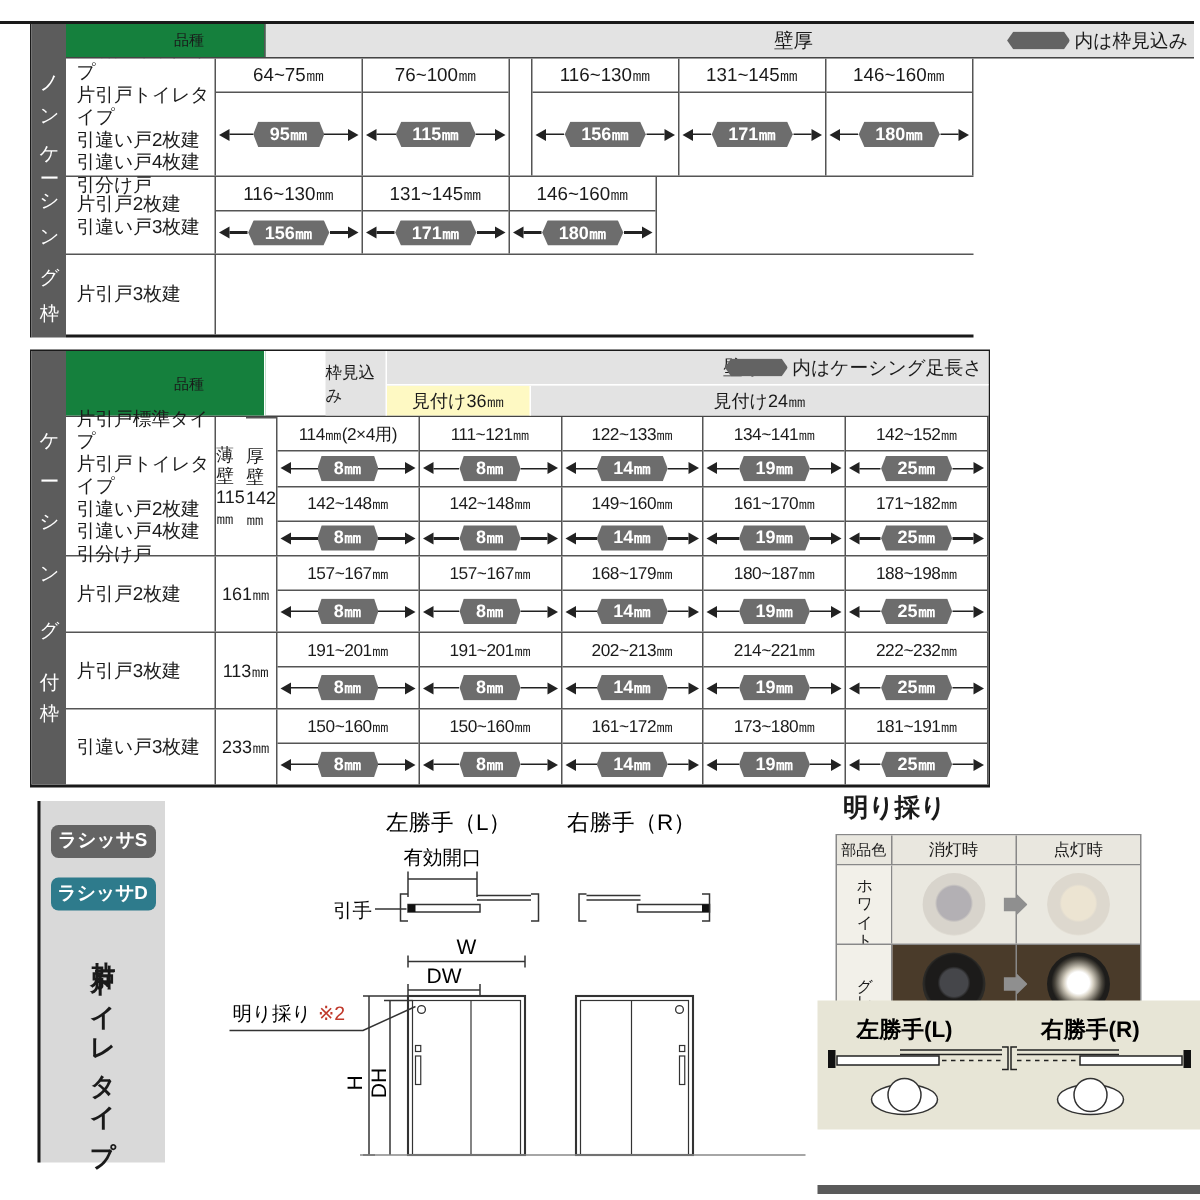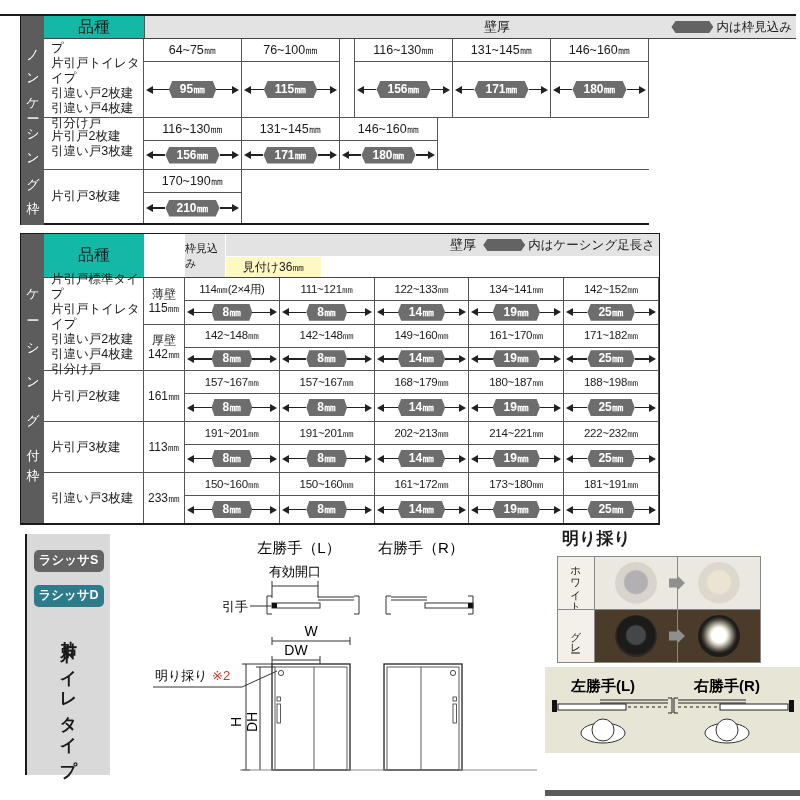--- a/index.html
+++ b/index.html
@@ -3,22 +3,22 @@
 <meta charset="utf-8">
 <style>
   html,body{margin:0;padding:0;background:#fff;}
   .sheet{position:relative;width:800px;height:800px;background:#fff;overflow:hidden;
          font-family:"Liberation Sans","DejaVu Sans",sans-serif;color:#1a1a1a;}
   
   .side{width:23px;background:#5c5c5c;color:#fff;display:flex;align-items:center;justify-content:center;
         writing-mode:vertical-rl;font-size:13px;}
   .t1side{letter-spacing:9px;}
   .t2side{letter-spacing:20px;}
-  .kindcell{width:100px;display:flex;align-items:center;justify-content:center;font-size:16px;
-            background:#14b8a6;border-right:1px solid #555;}
+  .kindcell{width:100px;display:flex;align-items:center;justify-content:center;font-size:10px;
+            background:#15803d;border-right:1px solid #555;padding-left:32px;}
   .notegrp{position:absolute;right:4px;top:0;height:100%;display:flex;align-items:center;font-size:12.5px;}
   .notepill{display:inline-block;width:42px;height:12px;background:#636363;margin-right:3px;
             clip-path:polygon(10% 0,90% 0,100% 50%,90% 100%,10% 100%,0 50%);}
   .pcell{width:100px;border-right:1px solid #555;display:flex;flex-direction:column;justify-content:center;
          padding-left:7px;box-sizing:border-box;font-size:12.5px;line-height:15px;}
   .cells{flex:1;display:flex;align-items:stretch;}
   .mcell{display:flex;flex-direction:column;border-right:1px solid #555;box-sizing:border-box;}
   .cells.fixed .mcell{width:98px;flex:none;}
   .cells.flex1 .mcell{flex:1;}
   .gapcell{width:14px;flex:none;border-right:1px solid #555;}
@@ -50,21 +50,21 @@
   .t2header{display:flex;height:43px;border-bottom:1px solid #444;}
   .t2header .kindcell{border-right:1px solid #fff;}
   .mikomihead{width:40px;background:#e3e3e3;display:flex;align-items:center;justify-content:center;
               font-size:11px;border-right:1px solid #fff;margin-left:40px;}
   .t2hr{flex:1;display:flex;flex-direction:column;}
   .t2hrtop{position:relative;height:22px;background:#e3e3e3;border-bottom:1px solid #fff;}
   .t2hrtop .walllabel{left:137px;}
   .t2hrsub{flex:1;display:flex;}
   .sub36{width:95px;background:#fef9c3;border-right:1px solid #fff;display:flex;align-items:center;justify-content:center;font-size:12px;}
   .sub24{flex:1;background:#e3e3e3;display:flex;align-items:center;justify-content:center;font-size:12px;}
-  .mkcol{width:40px;border-right:1px solid #555;display:flex;flex-direction:column;}
+  .mkcol{width:40px;border-right:1px solid #555;display:flex;flex-direction:row;}
   .mkcell{flex:1;display:flex;flex-direction:column;align-items:center;justify-content:center;
           font-size:12px;line-height:14px;}
   .mkcol .mkcell + .mkcell{border-top:1px solid #555;}
   .subcol{flex:1;display:flex;flex-direction:column;}
   .subrow{flex:1;display:flex;}
   .subcol .subrow + .subrow{border-top:1px solid #555;}
   .grow{height:92px;}
   .nrow{height:50px;}
   .t2 .trow:last-child{border-bottom:none;}
   
@@ -231,30 +231,20 @@
                 </div>
               </div>
               <div class="fillcell"></div>
             </div>
         </div>
         <div class="trow r3">
           <div class="pcell">
               <div>片引戸3枚建</div>
             </div>
           <div class="cells fixed">
-              <div class="mcell">
-                <div class="range">170~190㎜</div>
-                <div class="prow">
-                  <i class="ah l"></i>
-                  <i class="aline"></i>
-                  <b class="pill">210㎜</b>
-                  <i class="aline"></i>
-                  <i class="ah r"></i>
-                </div>
-              </div>
               <div class="fillcell"></div>
             </div>
         </div>
       </div>
     </div>
   </section>
 
   <section class="t2">
     <div class="side t2side">ケーシング付枠</div>
     <div class="t2main">
@@ -264,20 +254,21 @@
         <div class="t2hr">
           <div class="t2hrtop">
             <span class="walllabel">壁厚</span>
             <span class="notegrp">
               <i class="notepill"></i>
               <span>内はケーシング足長さ</span>
             </span>
           </div>
           <div class="t2hrsub">
             <div class="sub36">見付け36㎜</div>
+            <div class="sub24">見付け24㎜</div>
           </div>
         </div>
       </div>
       <div class="trow grow">
         <div class="pcell">
             <div>片引戸標準タイプ</div>
             <div>片引戸トイレタイプ</div>
             <div>引違い戸2枚建</div>
             <div>引違い戸4枚建</div>
             <div>引分け戸</div>
@@ -667,20 +658,25 @@
         <line x1="256" y1="667" x2="275" y2="667"></line>
     </g>
     <text transform="translate(241,722) rotate(-90)" text-anchor="middle" font-size="14">H</text>
     <text transform="translate(257,722) rotate(-90)" text-anchor="middle" font-size="14">DH</text>
 
     <line x1="240" y1="770" x2="537" y2="770" stroke="#888" stroke-width="1"></line>
   </svg>
 
   <div class="akari-title">明り採り</div>
   <div class="akari-table">
+    <div class="ahead">
+      <div class="ah-c">部品色</div>
+      <div class="ah-off">消灯時</div>
+      <div class="ah-on">点灯時</div>
+    </div>
     <div class="arow">
       <div class="alabel">ホワイト</div>
       <div class="aphoto wh off">
           <div class="lens l-w-off"></div>
         </div>
       <div class="aphoto wh">
           <div class="lens l-w-on"></div>
         </div>
       <div class="rarrow"></div>
     </div>

